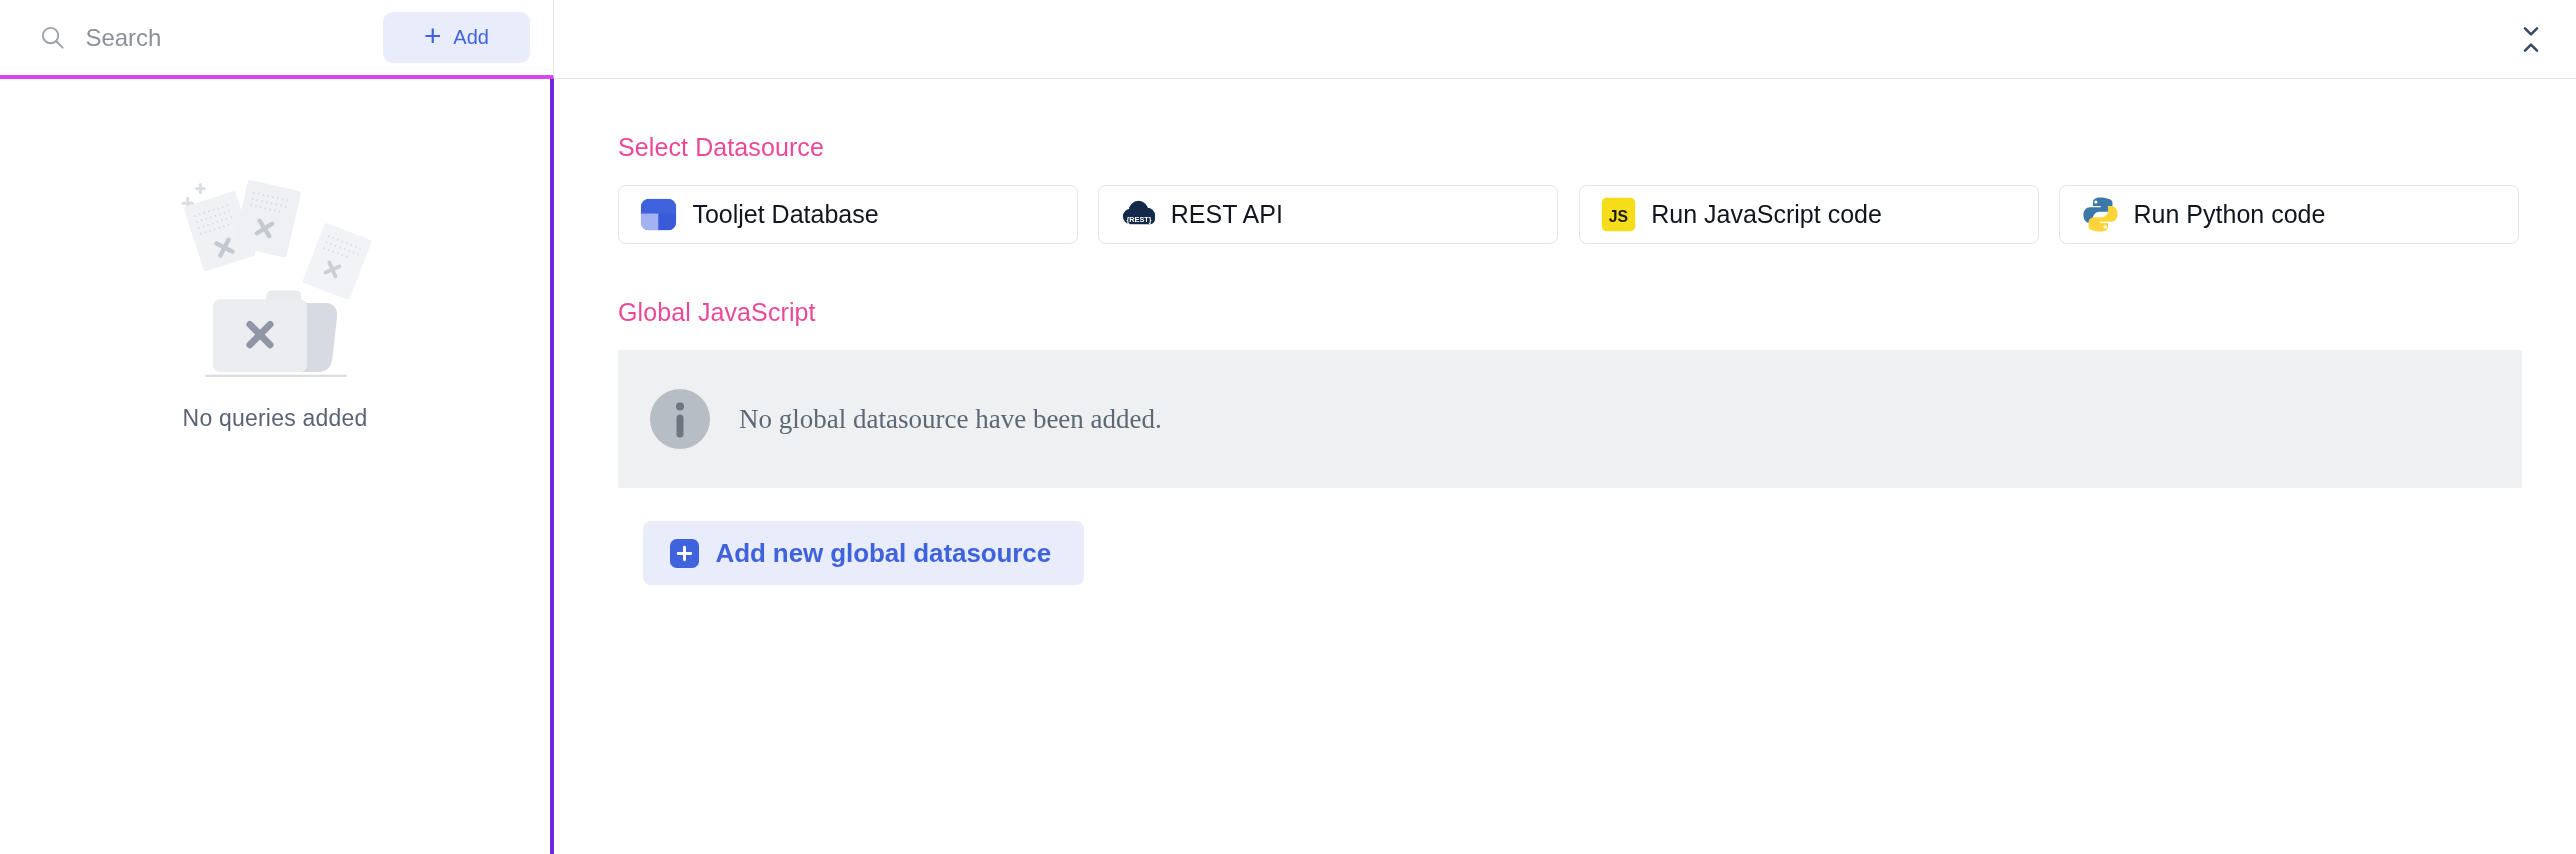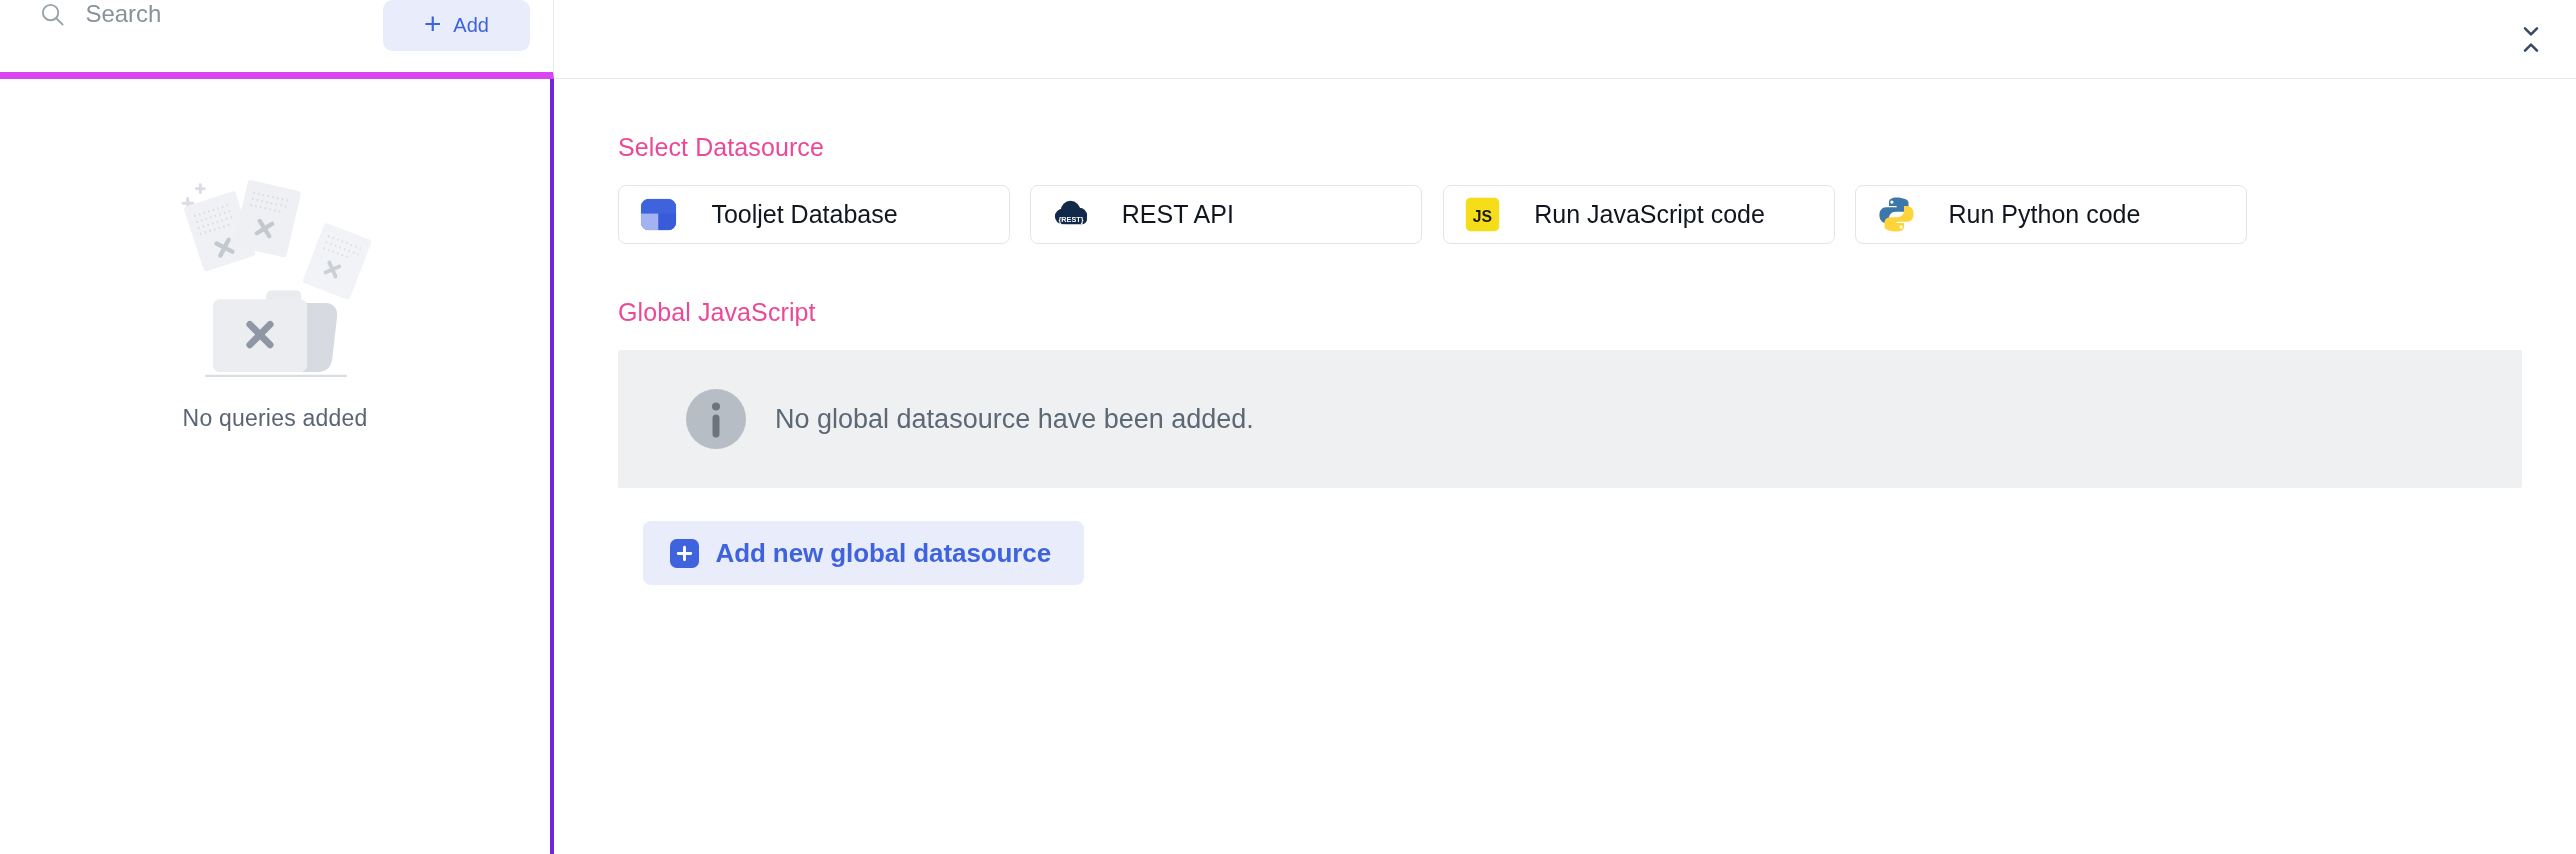--- a/index.html
+++ b/index.html
@@ -10,23 +10,23 @@
     font-family:"Liberation Sans", sans-serif;
     background:#fff;
     display:grid;
     grid-template-columns:554px 1fr;
     grid-template-rows:79px 1fr;
     overflow:hidden;
   }
   
   .topbar-left {
     grid-column:1; grid-row:1;
-    border-bottom:7px solid #d946ef;
+    border-bottom:4px solid #d946ef;
     border-right:1px solid #E6E8EC;
-    display:flex; align-items:flex-start;
+    display:flex; align-items:center;
     padding:0 23px 0 39px;
   }
   .search-wrap { display:flex; align-items:center; flex:1; min-width:0; }
   .search-wrap svg { flex:0 0 auto; margin-right:19.4px; }
   .search-input {
     border:none; outline:none; background:transparent;
     font-family:"Liberation Sans", sans-serif;
     font-size:24px; color:#2B3442; width:100%;
   }
   .search-input::placeholder { color:#8A919C; opacity:1; }
@@ -61,36 +61,36 @@
   
   .main {
     grid-column:2; grid-row:2;
     padding:54px 54px 0 64px;
   }
   .section-heading {
     font-size:25px; font-weight:500; color:#ec4899; letter-spacing:0.1px;
   }
   .ds-row { margin-top:23px; display:flex; gap:20.4px; }
   .ds-card {
-    width:392px; height:59px;
+    width:460px; height:59px;
     background:#fff;
     border:1px solid #E2E5EA; border-radius:7.8px;
     display:flex; align-items:center;
-    padding:0 13.6px 0 19.4px; gap:32px;
+    padding:0 13.6px 0 19.4px; gap:13px;
     cursor:pointer;
   }
   .ds-card .ds-icon { flex:0 0 auto; display:flex; align-items:flex-end; }
   .ds-card .ds-label { font-size:25px; color:#10151F; white-space:nowrap; }
   .global-heading { margin-top:54px; }
   .info-box {
     margin-top:23px;
     width:100%; height:138px;
     background:#EEF0F2; border-radius:1.9px;
     display:flex; align-items:center;
-    padding-left:68px; gap:29px;
+    padding-left:32px; gap:29px;font-family:Liberation Serif, serif;
   }
   .info-text { font-size:27px; line-height:39px; color:#5D6875; }
   .add-global-btn {
     margin-top:33px;
     height:64px; padding:0 33px 0 27px;
     background:#E9EDFB; border:none; border-radius:7.8px;
     display:inline-flex; align-items:center; gap:16.5px;
     cursor:pointer;
     font-family:"Liberation Sans", sans-serif;
     font-size:26px; font-weight:700; color:#3E63DD; letter-spacing:-0.1px;margin-left:25px;

